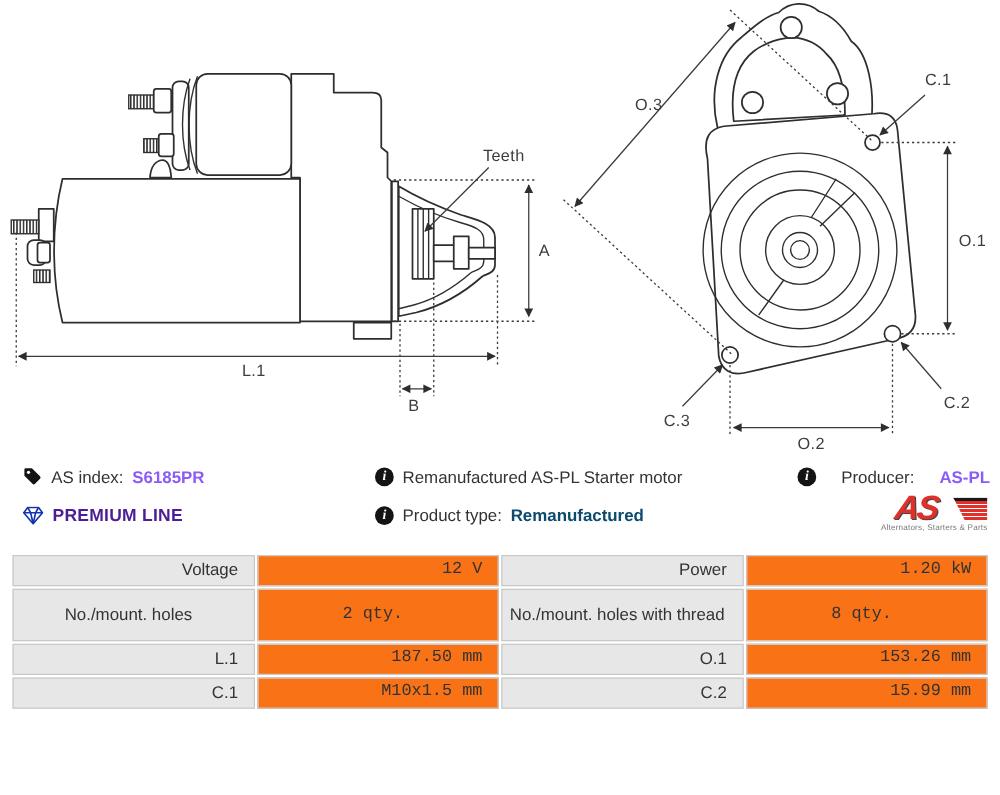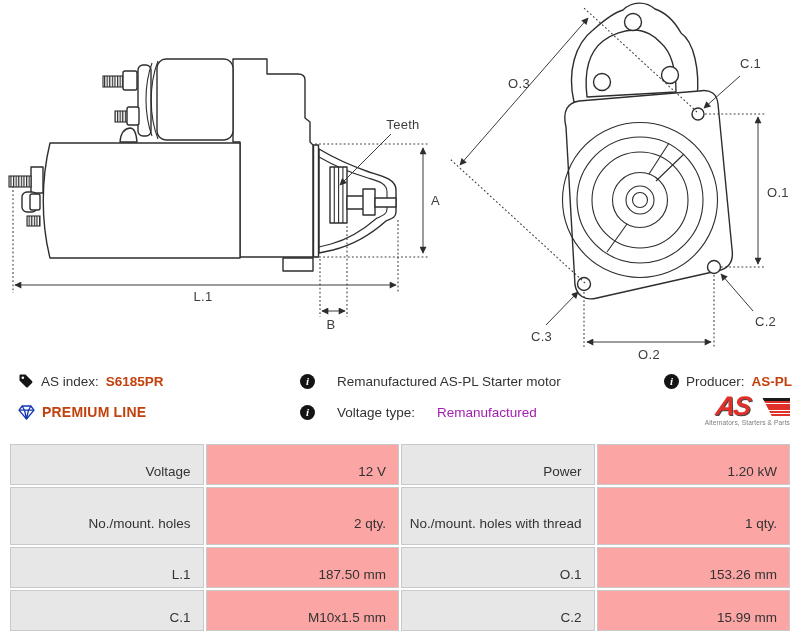--- a/index.html
+++ b/index.html
@@ -12,25 +12,25 @@
   .dim     { stroke:#3a3a3a; stroke-width:1; fill:none; }
   .dotted  { stroke:#3a3a3a; stroke-width:1.05; fill:none; stroke-dasharray:1.8 2.3; }
   .dim-label { font-family:"Liberation Sans", sans-serif; font-size:13px; fill:#3d3d3d; letter-spacing:.3px; }
 
   
   .info-section { position:absolute; top:362px; left:0; width:800px; height:80px; font-size:13.5px; color:#333; }
   .info-row { position:absolute; left:18px; right:8px; display:flex; align-items:center; }
   .info-row.r1 { top:11px; }
   .info-row.r2 { top:42px; }
   .info-col1 { flex:0 0 282px; display:flex; align-items:center; gap:7px; }
-  .info-col2 { flex:1 1 auto; display:flex; align-items:center; gap:22px;text-align:right; }
-  .info-col3 { flex:0 0 auto; margin-left:auto; display:flex; align-items:center; gap:7px; }
-  .b { font-weight:bold; color:#c2410c; }
-  .premium { color:#c2410c; font-weight:bold; letter-spacing:.2px; font-size:14px; }
-  .green-b { color:#a21caf; font-weight:normal; }
+  .info-col2 { flex:1 1 auto; display:flex; align-items:center; gap:7px;text-align:right; }
+  .info-col3 { flex:0 0 auto; margin-left:auto; display:flex; align-items:center; gap:20px; }
+  .b { font-weight:bold; color:#8b5cf6; }
+  .premium { color:#4c1d95; font-weight:bold; letter-spacing:.2px; font-size:14px; }
+  .green-b { color:#0c4a6e; font-weight:bold; }
   .info-i { width:15px; height:15px; border-radius:50%; background:#141414; color:#fff;
             display:inline-block; text-align:center; flex:0 0 15px;
             font:italic bold 11px/15px "Liberation Serif", serif; }
   .info-i::before { content:"i"; }
 
   
   .as-logo { position:absolute; right:10px; top:33px; width:102px; text-align:right; }
   .as-logo-top { display:flex; align-items:flex-end; justify-content:flex-end; height:22px; }
   .as-logo-text { font-weight:900; font-style:italic; font-size:27px; line-height:21px;
                   color:#e1302a; transform:skewX(-8deg); letter-spacing:-2px;
@@ -39,26 +39,26 @@
     background:
       linear-gradient(#1a1a1a 0 2.6px, rgba(0,0,0,0) 2.6px),
       repeating-linear-gradient(to bottom, #e1302a 0 2.2px, #fff 2.2px 3.15px);
     clip-path:polygon(26% 0, 100% 0, 100% 100%, 52% 100%); }
   .as-logo-caption { font-size:6.5px; color:#7a7a7a; margin-top:2px; white-space:nowrap; letter-spacing:.15px; }
 
   
   .specs-wrap { position:absolute; top:442px; left:0; width:800px; }
   table.specs { border-collapse:separate; border-spacing:2px; width:784px; margin:0 8px;
                 table-layout:fixed; font-size:13.5px; color:#333; }
-  table.specs td { border:1px solid #c9c9c9; text-align:right; padding:16px 12px 2px 4px;
+  table.specs td { border:1px solid #c9c9c9; text-align:right; padding:0 12px 2px 4px;
                    vertical-align:middle; line-height:17px; }
   td.lbl { background:#e7e7e7; }
-  td.val { background:#fca5a5; }
+  td.val { background:#f97316;font-family:Liberation Mono, monospace; }
   tr.std td { height:21px; }
-  tr.tall td { height:38px; }
+  tr.tall td { height:38px;text-align:center; }
 </style>
 </head>
 <body>
 
 <svg class="drawing-area" viewBox="0 0 800 362">
   <defs>
     <marker id="arr" viewBox="0 0 10 10" refX="9" refY="5" markerWidth="10" markerHeight="7" orient="auto-start-reverse">
       <path d="M0,0 L10,5 L0,10 Z" fill="#2e2e2e"></path>
     </marker>
     <pattern id="thr" width="2.6" height="4" patternUnits="userSpaceOnUse">
@@ -229,21 +229,21 @@
       <svg width="17" height="15" viewBox="0 0 17 15">
         <g fill="none" stroke="#1233b2" stroke-width="1.3" stroke-linejoin="round">
           <path d="M4.2,1 H12.8 L16,5.2 L8.5,14 L1,5.2 Z"></path>
           <path d="M1,5.2 H16 M4.2,1 L6.5,5.2 L8.5,14 M12.8,1 L10.5,5.2 L8.5,14"></path>
         </g>
       </svg>
       <span class="premium">PREMIUM LINE</span>
     </span>
     <span class="info-col2">
       <span class="info-i"></span>
-      <span>Voltage type:</span>
+      <span>Product type:</span>
       <span class="green-b">Remanufactured</span>
     </span>
   </div>
 
   <div class="as-logo">
     <div class="as-logo-top">
       <span class="as-logo-text">AS</span>
       <span class="as-logo-stripes"></span>
     </div>
     <div class="as-logo-caption">Alternators, Starters &amp; Parts</div>
@@ -256,21 +256,21 @@
       <tr class="std">
         <td class="lbl">Voltage</td>
         <td class="val">12 V</td>
         <td class="lbl">Power</td>
         <td class="val">1.20 kW</td>
       </tr>
       <tr class="tall">
         <td class="lbl">No./mount. holes</td>
         <td class="val">2 qty.</td>
         <td class="lbl">No./mount. holes with thread</td>
-        <td class="val">1 qty.</td>
+        <td class="val">8 qty.</td>
       </tr>
       <tr class="std">
         <td class="lbl">L.1</td>
         <td class="val">187.50 mm</td>
         <td class="lbl">O.1</td>
         <td class="val">153.26 mm</td>
       </tr>
       <tr class="std">
         <td class="lbl">C.1</td>
         <td class="val">M10x1.5 mm</td>

